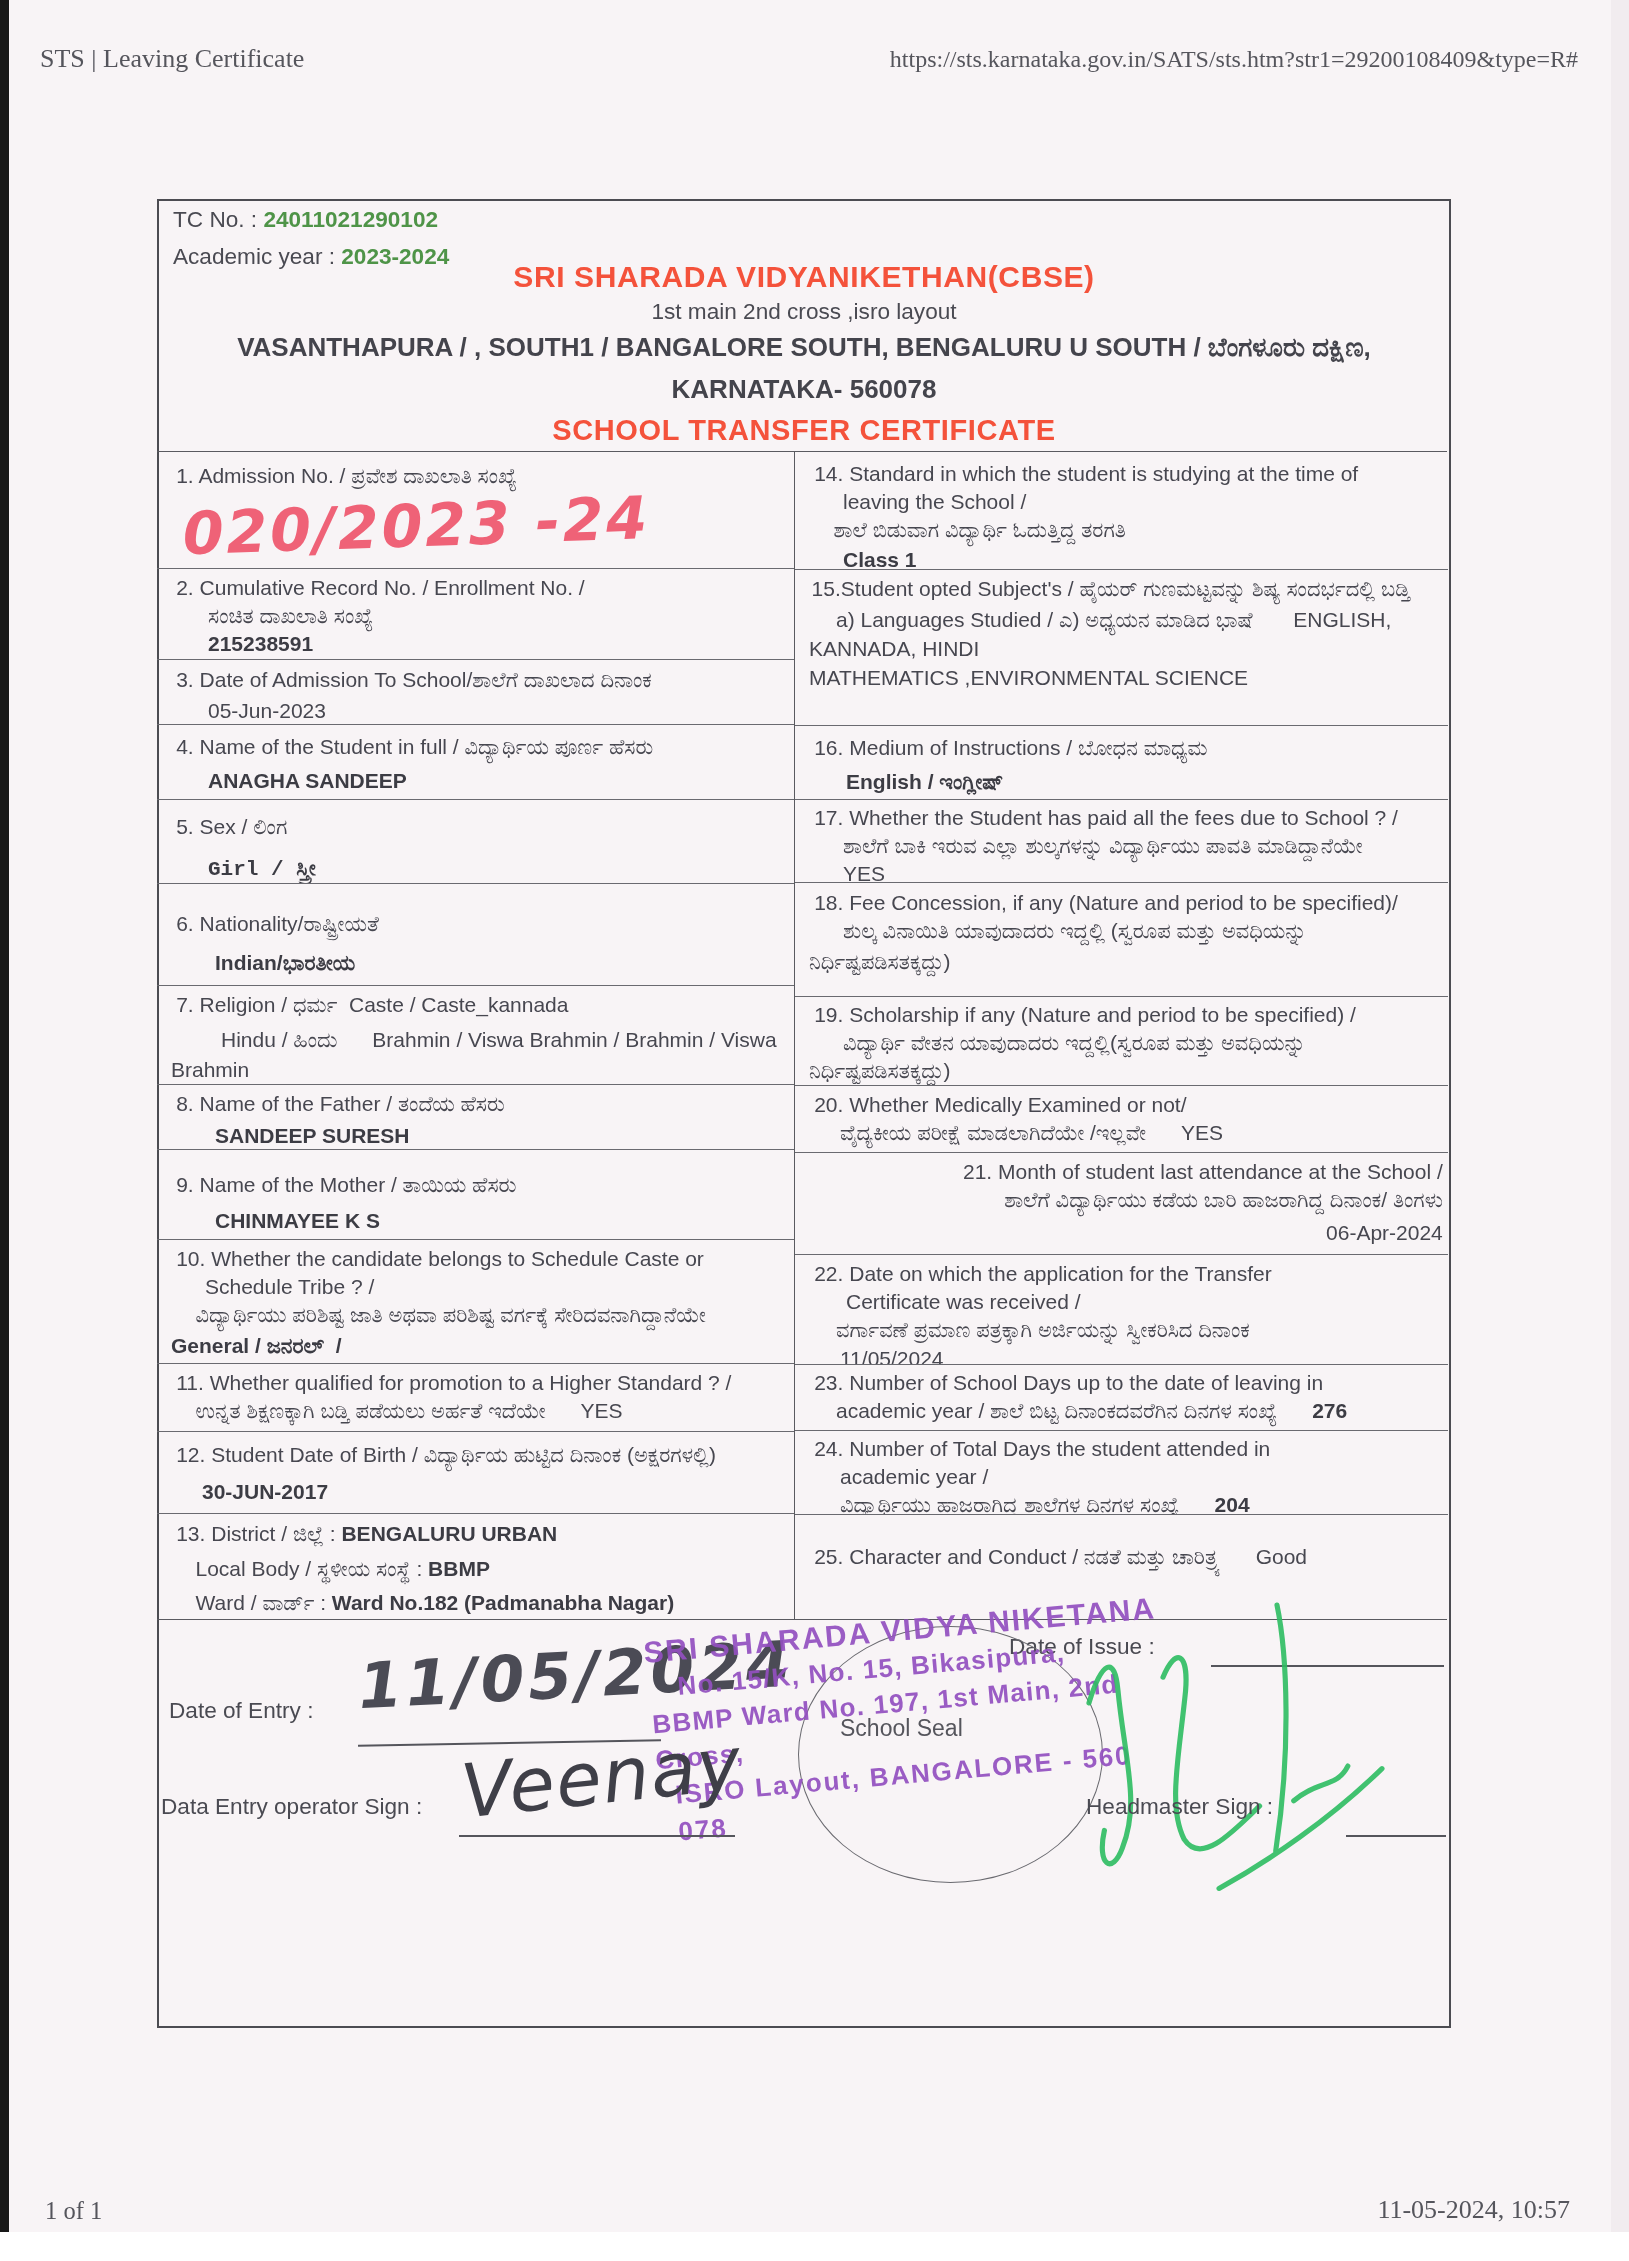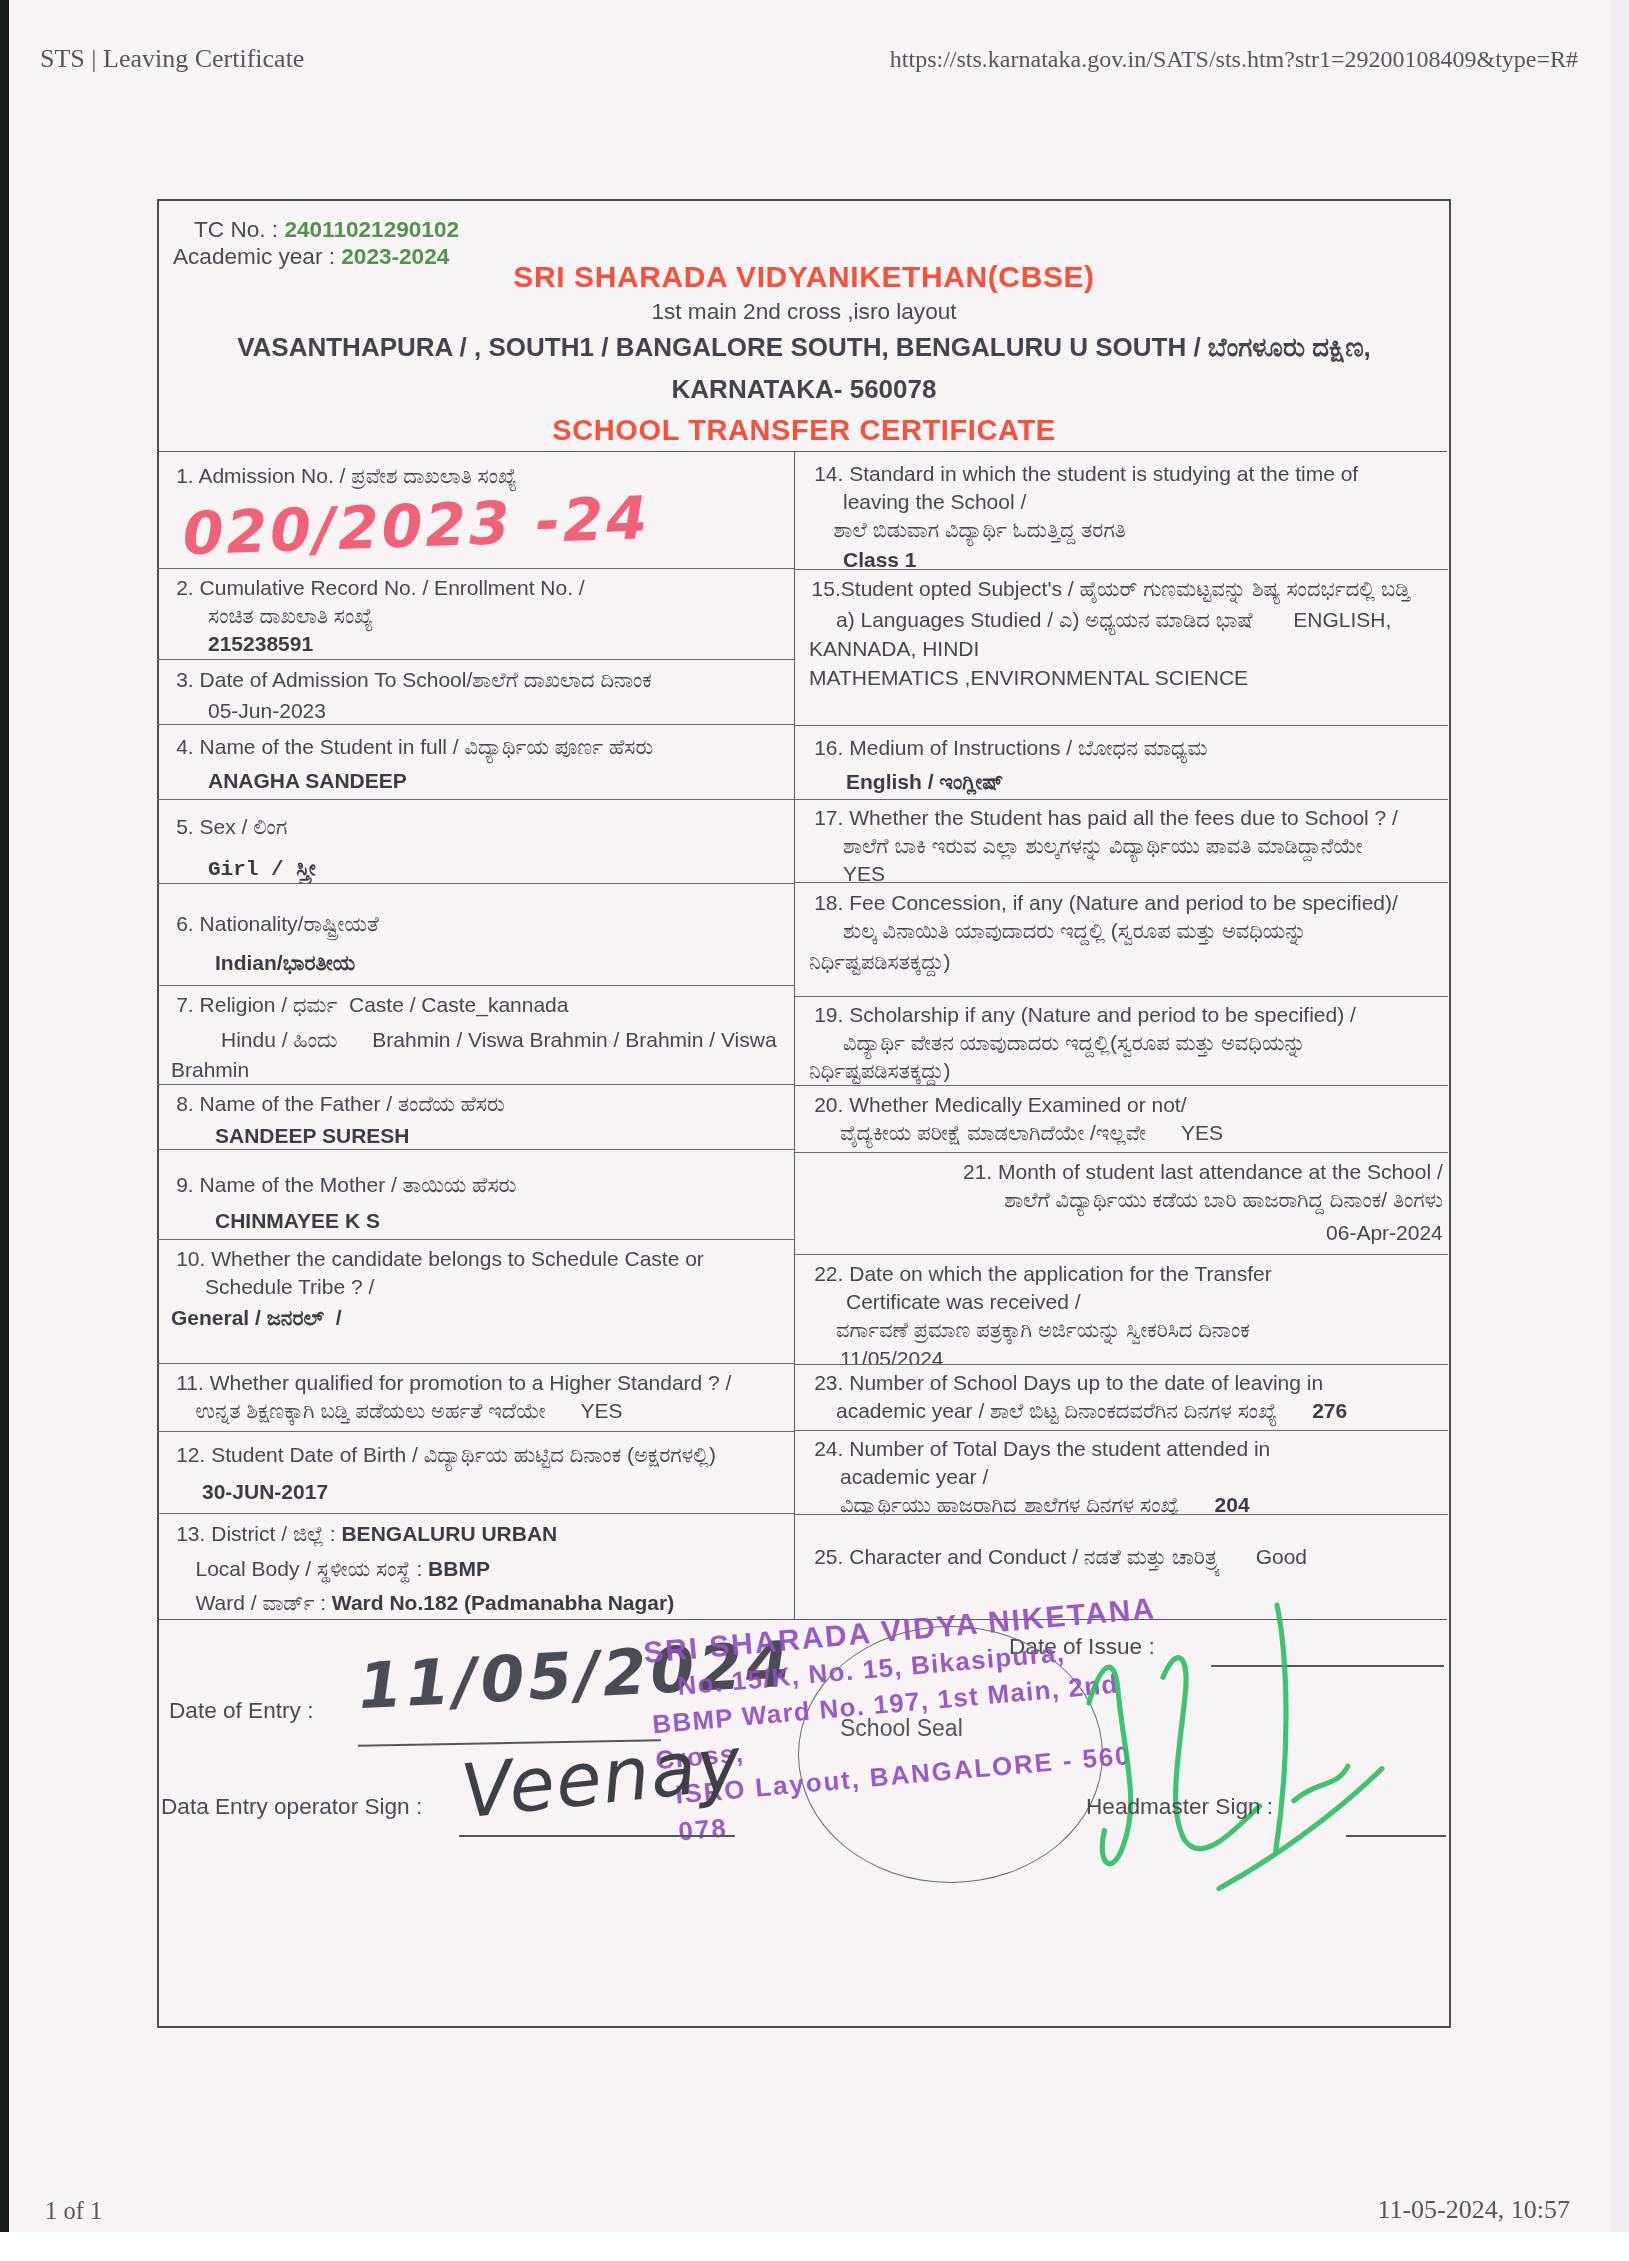--- a/index.html
+++ b/index.html
@@ -62,21 +62,21 @@
 <body>
 
 <div class="edge-right"></div>
 <div class="edge-left"></div>
 <div class="bottom-white"></div>
 
 <div class="b-header-left serif">STS | Leaving Certificate</div>
 <div class="b-header-url serif">https://sts.karnataka.gov.in/SATS/sts.htm?str1=29200108409&amp;type=R#</div>
 
 <div class="cert-box">
-  <div class="tc-line" style="top:16px;margin-left:21px;">
+  <div class="tc-line" style="top:6px;">
     <span>TC No. : </span><span class="green">24011021290102</span>
   </div>
   <div class="tc-line" style="top:43px;">
     <span>Academic year : </span><span class="green">2023-2024</span>
   </div>
   <div class="head-center school-name">SRI SHARADA VIDYANIKETHAN(CBSE)</div>
   <div class="head-center school-addr1">1st main 2nd cross ,isro layout</div>
   <div class="head-center school-addr2">VASANTHAPURA / , SOUTH1 / BANGALORE SOUTH, BENGALURU U SOUTH / ಬೆಂಗಳೂರು ದಕ್ಷಿಣ,</div>
   <div class="head-center school-addr3">KARNATAKA- 560078</div>
   <div class="head-center doc-title">SCHOOL TRANSFER CERTIFICATE</div>
@@ -118,20 +118,21 @@
         <div class="line" style="padding-left: 5.2px; margin-top: 1.3px;"><span>8. Name of the Father / ತಂದೆಯ ಹೆಸರು</span></div>
         <div class="line" style="padding-left: 44px; margin-top: 3.9px;"><span class="b">SANDEEP SURESH</span></div>
       </div>
       <div class="cell" style="height: 90px;">
         <div class="line" style="padding-left: 5.2px; margin-top: 17px;"><span>9. Name of the Mother / ತಾಯಿಯ ಹೆಸರು</span></div>
         <div class="line" style="padding-left: 44px; margin-top: 7.7px;"><span class="b">CHINMAYEE K S</span></div>
       </div>
       <div class="cell" style="height: 124px;">
         <div class="line" style="padding-left: 5.2px; margin-top: 1.3px;"><span>10. Whether the candidate belongs to Schedule Caste or</span></div>
         <div class="line" style="padding-left: 34px;"><span>Schedule Tribe ? /</span></div>
+        <div class="line" style="padding-left: 24.5px;"><span>ವಿದ್ಯಾರ್ಥಿಯು ಪರಿಶಿಷ್ಟ ಜಾತಿ ಅಥವಾ ಪರಿಶಿಷ್ಟ ವರ್ಗಕ್ಕೆ ಸೇರಿದವನಾಗಿದ್ದಾನೆಯೇ</span></div>
         <div class="line" style="margin-top: 2.6px;"><span class="b">General / ಜನರಲ್  /</span></div>
       </div>
       <div class="cell" style="height: 68px;">
         <div class="line" style="padding-left: 5.2px; margin-top: 1.3px;"><span>11. Whether qualified for promotion to a Higher Standard ? /</span></div>
         <div class="line" style="padding-left: 24.5px;"><span>ಉನ್ನತ ಶಿಕ್ಷಣಕ್ಕಾಗಿ ಬಡ್ತಿ ಪಡೆಯಲು ಅರ್ಹತೆ ಇದೆಯೇ      YES</span></div>
       </div>
       <div class="cell" style="height: 82px;">
         <div class="line" style="padding-left: 5.2px; margin-top: 5.2px;"><span>12. Student Date of Birth / ವಿದ್ಯಾರ್ಥಿಯ ಹುಟ್ಟಿದ ದಿನಾಂಕ (ಅಕ್ಷರಗಳಲ್ಲಿ)</span></div>
         <div class="line" style="padding-left: 31px; margin-top: 9px;"><span class="b">30-JUN-2017</span></div>
       </div>

